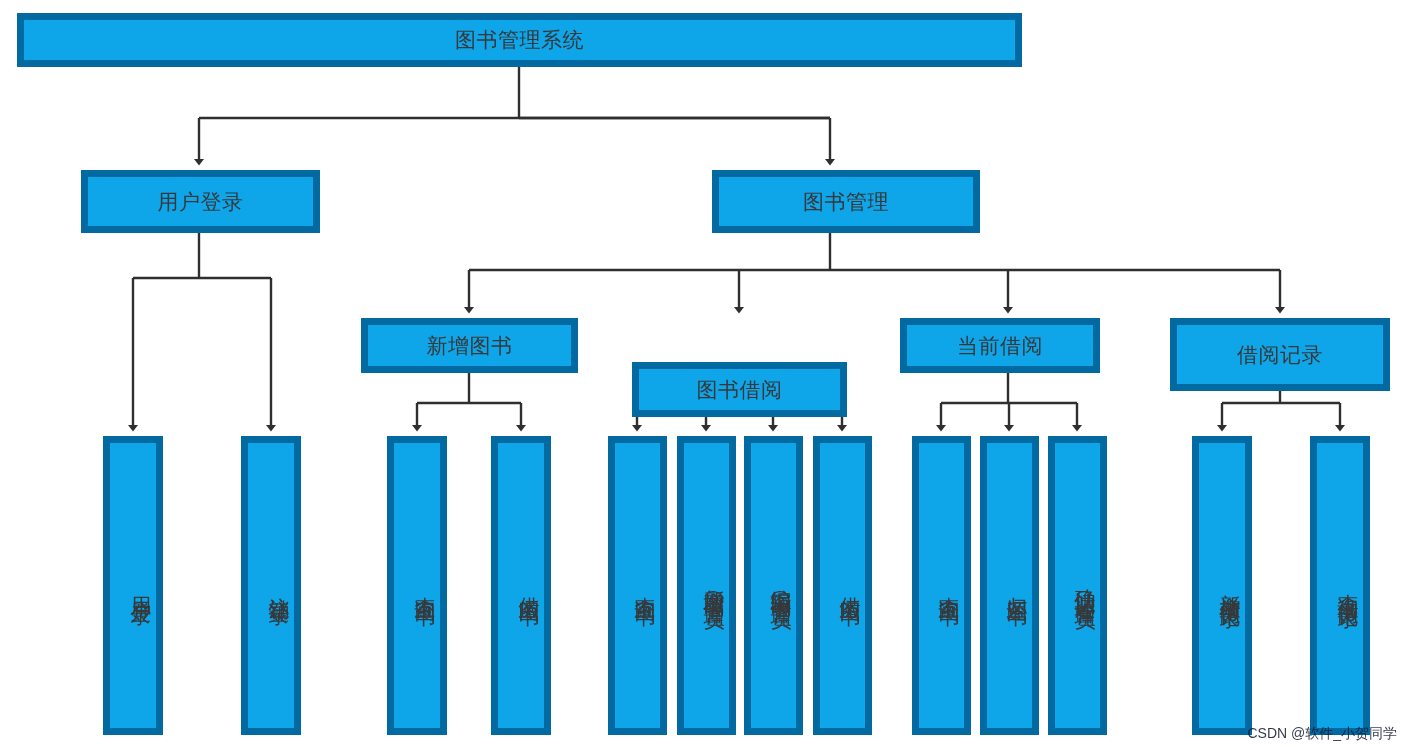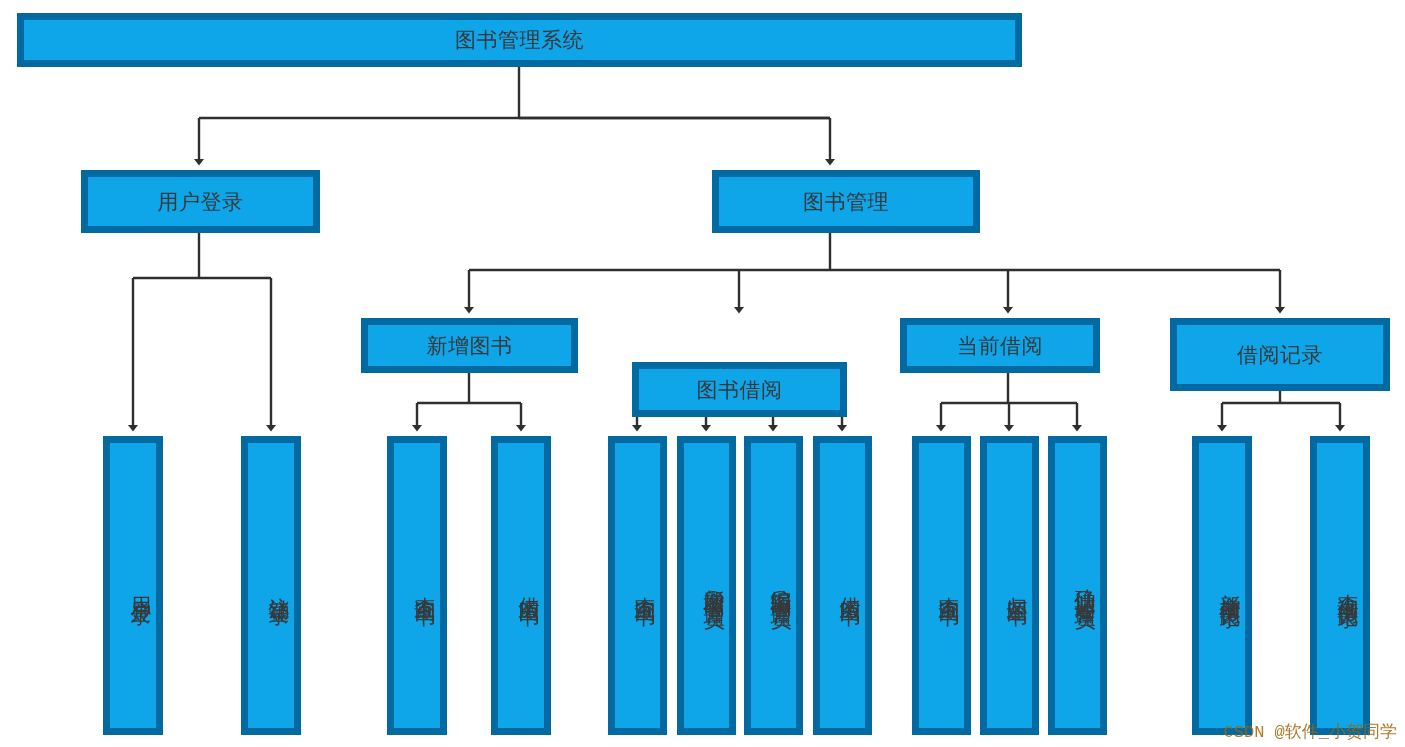--- a/index.html
+++ b/index.html
@@ -56,25 +56,25 @@
   }
   .node-v .vlabel {
     writing-mode: vertical-rl;
     text-orientation: upright;
     letter-spacing: 3px;
   }
   .watermark {
     position: absolute;
     right: 8px;
     bottom: 4px;
-    font-size: 17px;
-    color: #a16207;
+    font-size: 14px;
+    color: #0f172a;
     opacity: 0.85;
     white-space: nowrap;
-    font-family: Liberation Mono, monospace;
+    font-family: Liberation Sans, sans-serif;
   }
 </style>
 </head>
 <body>
 
 <div id="diagram-root">
 
   <svg class="connectors" viewBox="0 0 1405 747" xmlns="http://www.w3.org/2000/svg">
     <defs>
       <marker id="arrow" markerWidth="10" markerHeight="10" refX="3" refY="5" orient="auto" markerUnits="userSpaceOnUse">

